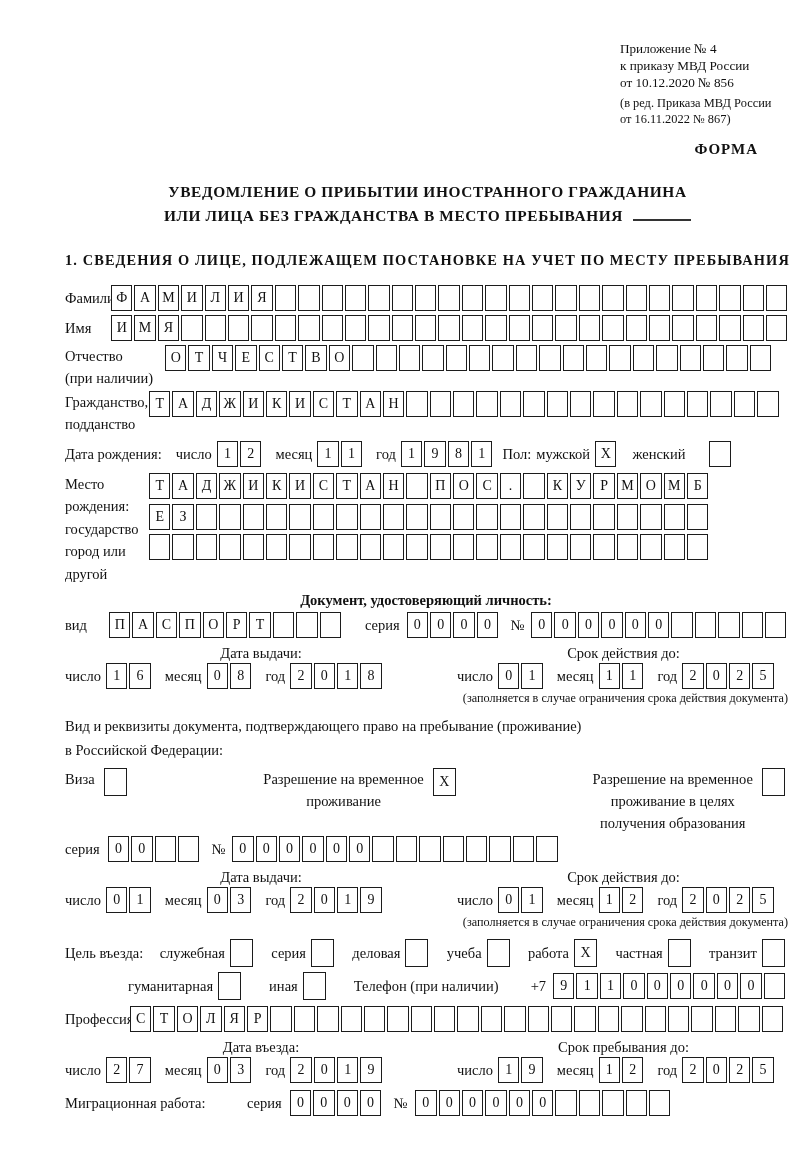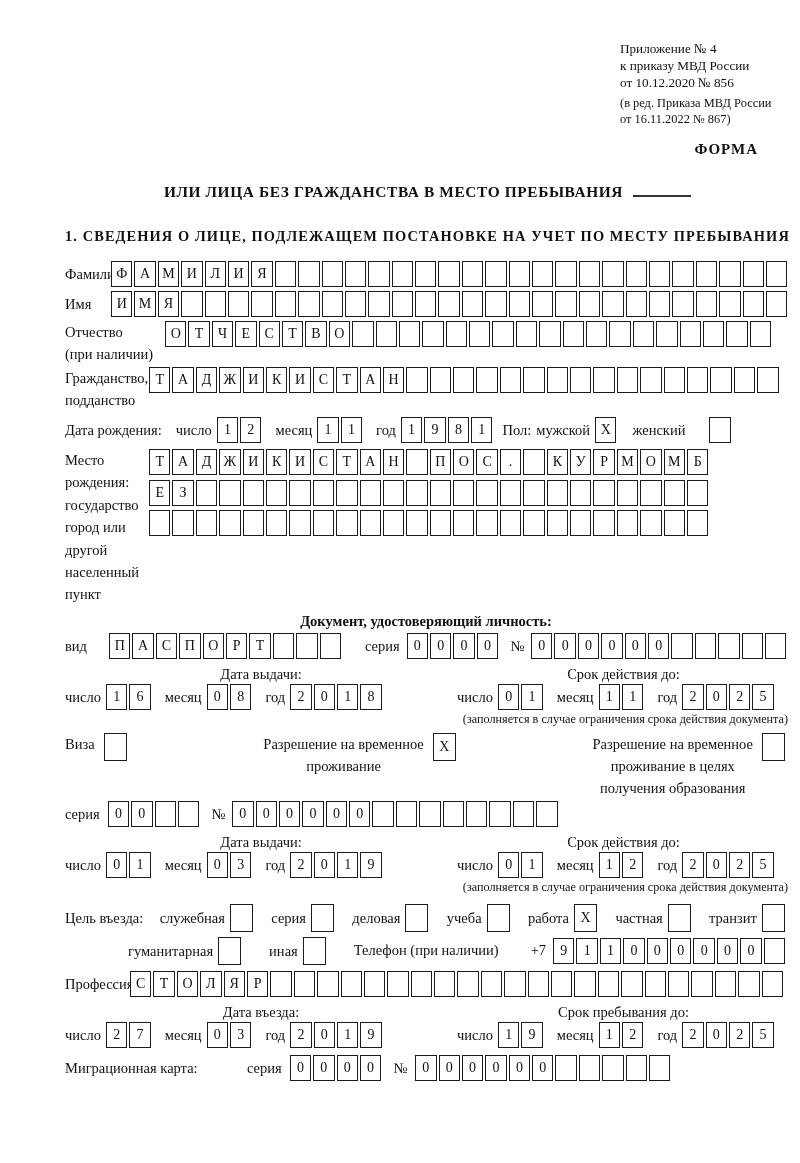--- a/index.html
+++ b/index.html
@@ -95,20 +95,21 @@
     <div>от 10.12.2020 № 856</div>
     <div class="appendix-note">
       <div>(в ред. Приказа МВД России</div>
       <div>от 16.11.2022 № 867)</div>
     </div>
   </div>
 
   <div class="forma">ФОРМА</div>
 
   <div class="title">
+    <div>УВЕДОМЛЕНИЕ О ПРИБЫТИИ ИНОСТРАННОГО ГРАЖДАНИНА</div>
     <div><span>ИЛИ ЛИЦА БЕЗ ГРАЖДАНСТВА В МЕСТО ПРЕБЫВАНИЯ</span><span class="title-underline"></span></div>
   </div>
 
   <div class="section-title">1. СВЕДЕНИЯ О ЛИЦЕ, ПОДЛЕЖАЩЕМ ПОСТАНОВКЕ НА УЧЕТ ПО МЕСТУ ПРЕБЫВАНИЯ</div>
 
   <div class="frow" style="margin-top:16px;">
     <div class="lbl w46">Фамилия</div>
     <div class="cells">
         <span class="cell">Ф</span>
         <span class="cell">А</span>
@@ -278,21 +279,20 @@
     <span class="cells">
         <span class="cell"></span>
       </span>
   </div>
 
   <div class="lr">
     <div class="lr-labels w137">
       <div>Место рождения:</div>
       <div>государство</div>
       <div>город или другой</div>
-      <div>населенный пункт</div>
     </div>
     <div class="boxrows">
       <div class="cells">
           <span class="cell">Т</span>
           <span class="cell">А</span>
           <span class="cell">Д</span>
           <span class="cell">Ж</span>
           <span class="cell">И</span>
           <span class="cell">К</span>
           <span class="cell">И</span>
@@ -447,20 +447,24 @@
       <span class="cells">
           <span class="cell">2</span>
           <span class="cell">0</span>
           <span class="cell">2</span>
           <span class="cell">5</span>
         </span>
     </div>
   </div>
   <div class="note-right">(заполняется в случае ограничения срока действия документа)</div>
 
+  <div class="para">
+    <div>Вид и реквизиты документа, подтверждающего право на пребывание (проживание)</div>
+    <div>в Российской Федерации:</div>
+  </div>
 
   <div class="permit-row">
     <div class="permit-opt">
       <span class="permit-label">Виза</span>
       <span class="cells cbx">
           <span class="cell"></span>
         </span>
     </div>
     <div class="permit-opt">
       <span class="permit-label center">
@@ -706,21 +710,21 @@
       <span class="cells">
           <span class="cell">2</span>
           <span class="cell">0</span>
           <span class="cell">2</span>
           <span class="cell">5</span>
         </span>
     </div>
   </div>
 
   <div class="mig-row">
-    <span class="lbl">Миграционная карта:</span>
+    <span class="lbl">Миграционная работа:</span>
     <span class="lbl-s">серия</span>
     <span class="cells">
         <span class="cell">0</span>
         <span class="cell">0</span>
         <span class="cell">0</span>
         <span class="cell">0</span>
       </span>
     <span class="lbl-s" style="margin-right:8px;">№</span>
     <span class="cells">
         <span class="cell">0</span>

